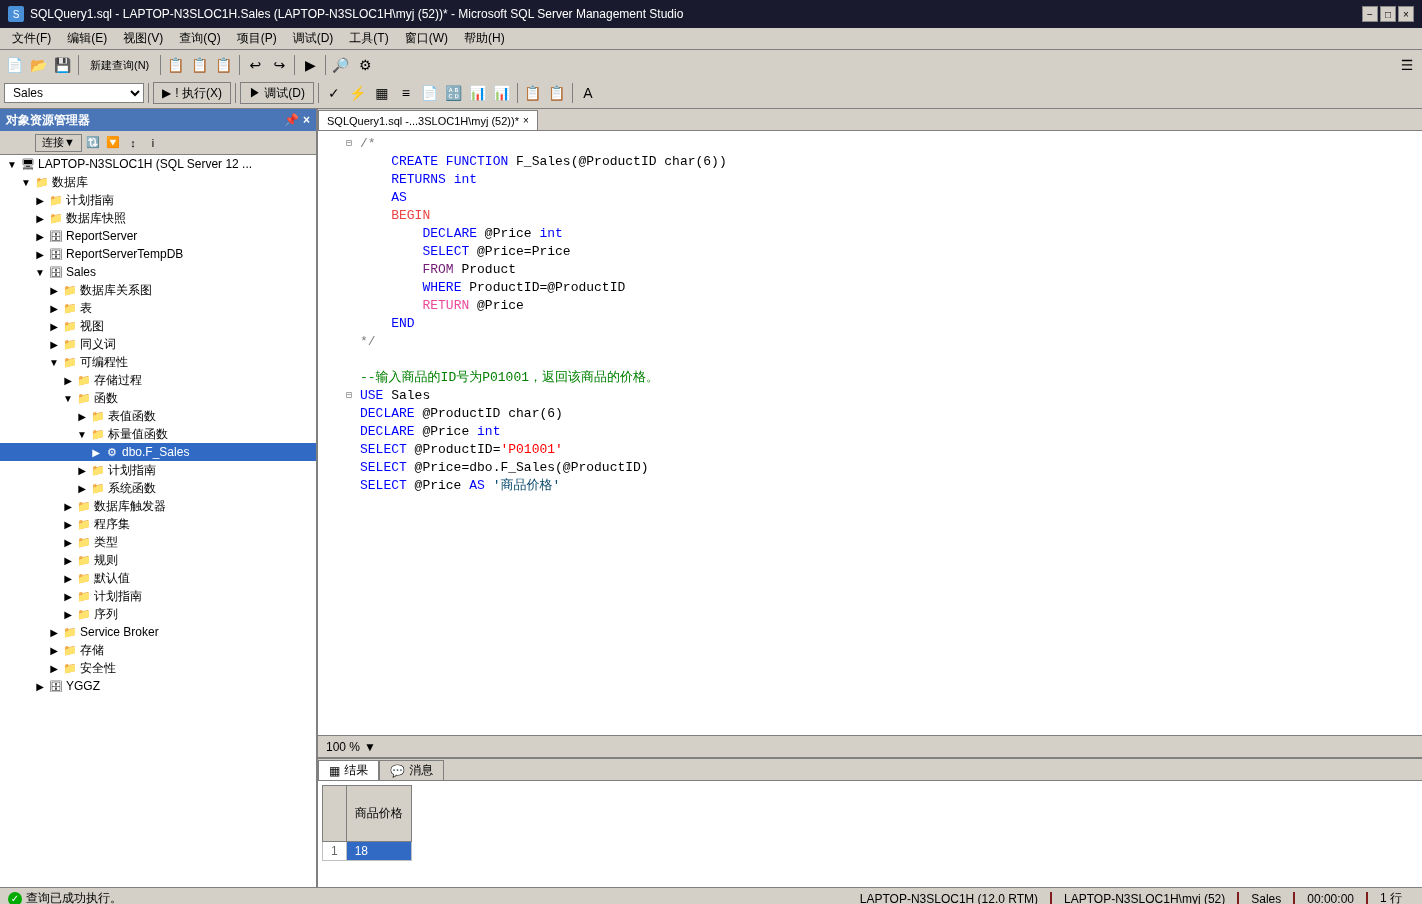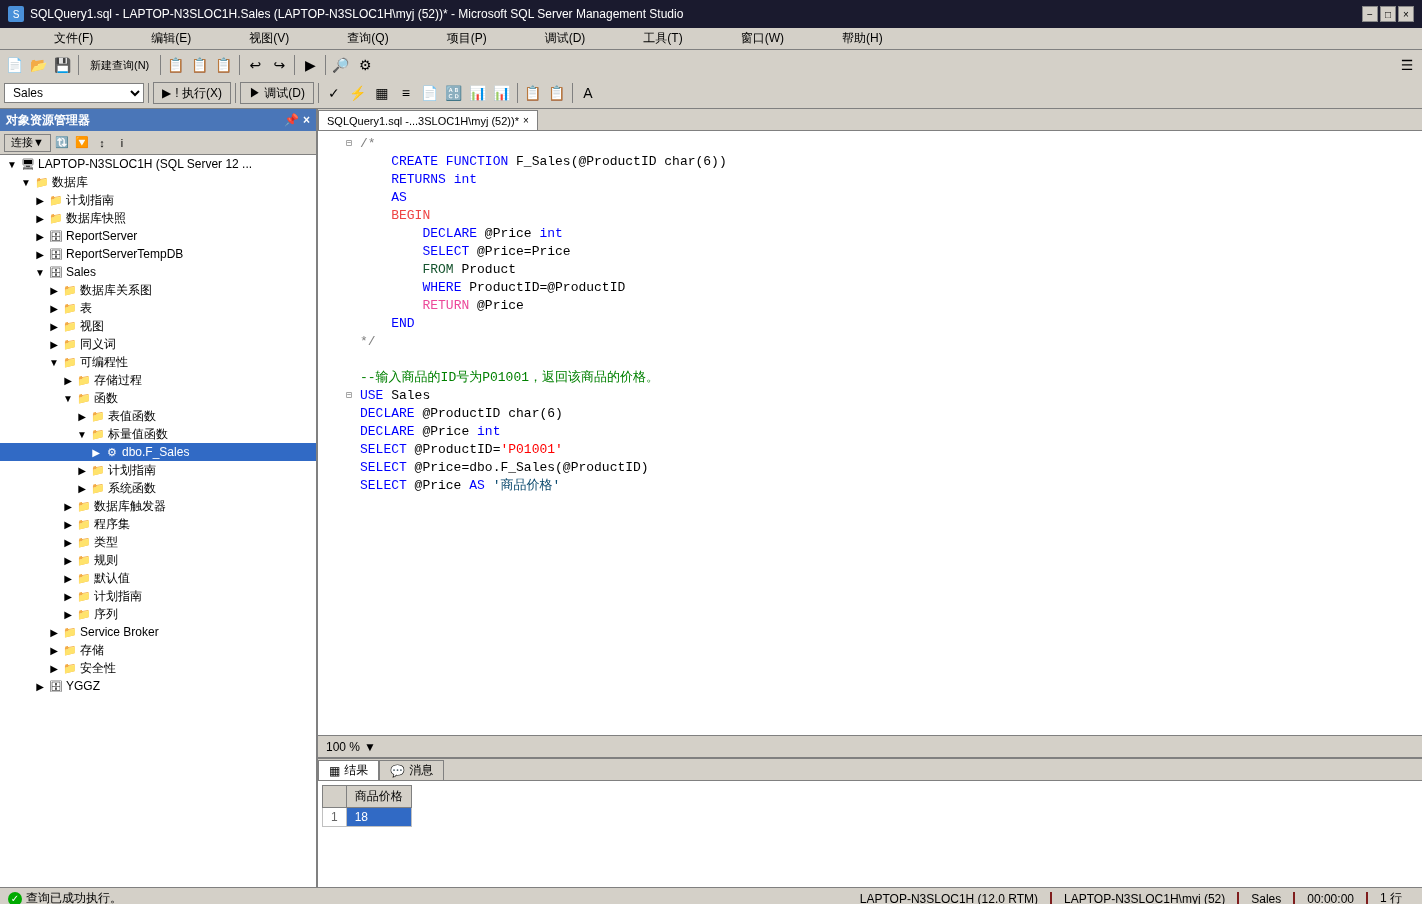--- a/index.html
+++ b/index.html
@@ -24,21 +24,21 @@
     
     #menu-bar {
       background: #d4d0c8;
       height: 22px;
       display: flex;
       align-items: center;
       padding: 0 4px;
       border-bottom: 1px solid #808080;
       font-size: 12px;
     }
-    .menu-item { padding: 20px 8px; cursor: pointer; margin-left: 42px; }
+    .menu-item { padding: 20px 8px; cursor: pointer; }
 
     
     #toolbar-area {
       background: #d4d0c8;
       border-bottom: 1px solid #808080;
       padding: 2px 4px;
       display: flex;
       flex-direction: column;
       gap: 2px;
     }
@@ -206,21 +206,21 @@
       display: flex;
       align-items: center;
       padding: 0 10px;
       font-size: 12px;
       cursor: pointer;
       gap: 4px;
     }
     .result-tab.active { background: white; }
     #results-content { flex: 1; overflow: auto; padding: 4px; }
     .result-table { border-collapse: collapse; font-size: 12px; font-family: 'Segoe UI', Arial; }
-    .result-table th { background: #d4d0c8; border: 1px solid #808080; padding: 2px 8px; font-weight: normal; text-align: left; }
+    .result-table th { background: #d4d0c8; border: 1px solid #808080; padding: 19px 8px; font-weight: normal; text-align: left; }
     .result-table td { border: 1px solid #c0c0c0; padding: 2px 8px; }
     .result-table td.highlighted { background: #316ac5; color: white; }
     .row-num { color: #666; font-size: 12px; padding: 2px 8px; }
 
     
     #status-bar {
       background: #d4d0c8;
       height: 22px;
       display: flex;
       align-items: center;
@@ -326,21 +326,21 @@
 
   <div id="object-explorer">
     <div id="oe-header">
       <span>对象资源管理器</span>
       <div style="display:flex;gap:4px">
         <span style="cursor:pointer">📌</span>
         <span style="cursor:pointer">×</span>
       </div>
     </div>
     <div id="oe-toolbar">
-      <button class="exec-btn" style="height:18px;font-size:11px;padding:5px 6px;">连接▼</button>
+      <button class="exec-btn" style="height:18px;font-size:11px;padding:5px 6px;margin-left:31px;">连接▼</button>
       <div class="tb-btn" style="width:18px;height:18px;font-size:11px;">🔃</div>
       <div class="tb-btn" style="width:18px;height:18px;font-size:11px;">🔽</div>
       <div class="tb-btn" style="width:18px;height:18px;font-size:11px;">↕</div>
       <div class="tb-btn" style="width:18px;height:18px;font-size:11px;">ℹ</div>
     </div>
     <div id="oe-scroll">
 
       <div id="tree-container">
           <div class="tree-item" style="padding-left: 4px;">
       <span class="tree-expand">▼</span>
@@ -538,21 +538,21 @@
       <span class="line-content">&nbsp;&nbsp;&nbsp;&nbsp;&nbsp;&nbsp;&nbsp;&nbsp;<span style="color:#0000ff">DECLARE</span> @Price <span style="color:#0000ff">int</span></span>
     </div>
           <div class="code-line">
       <span class="line-gutter"></span>
       <span class="collapse-marker"></span>
       <span class="line-content">&nbsp;&nbsp;&nbsp;&nbsp;&nbsp;&nbsp;&nbsp;&nbsp;<span style="color:#0000ff">SELECT</span> @Price=Price</span>
     </div>
           <div class="code-line">
       <span class="line-gutter"></span>
       <span class="collapse-marker"></span>
-      <span class="line-content">&nbsp;&nbsp;&nbsp;&nbsp;&nbsp;&nbsp;&nbsp;&nbsp;<span style="color:#14532d">FROM</span> Product</span>
+      <span class="line-content">&nbsp;&nbsp;&nbsp;&nbsp;&nbsp;&nbsp;&nbsp;&nbsp;<span style="color:#701a75">FROM</span> Product</span>
     </div>
           <div class="code-line">
       <span class="line-gutter"></span>
       <span class="collapse-marker"></span>
       <span class="line-content">&nbsp;&nbsp;&nbsp;&nbsp;&nbsp;&nbsp;&nbsp;&nbsp;<span style="color:#0000ff">WHERE</span> ProductID=@ProductID</span>
     </div>
           <div class="code-line">
       <span class="line-gutter"></span>
       <span class="collapse-marker"></span>
       <span class="line-content">&nbsp;&nbsp;&nbsp;&nbsp;&nbsp;&nbsp;&nbsp;&nbsp;<span style="color:#ec4899">RETURN</span> @Price</span>

